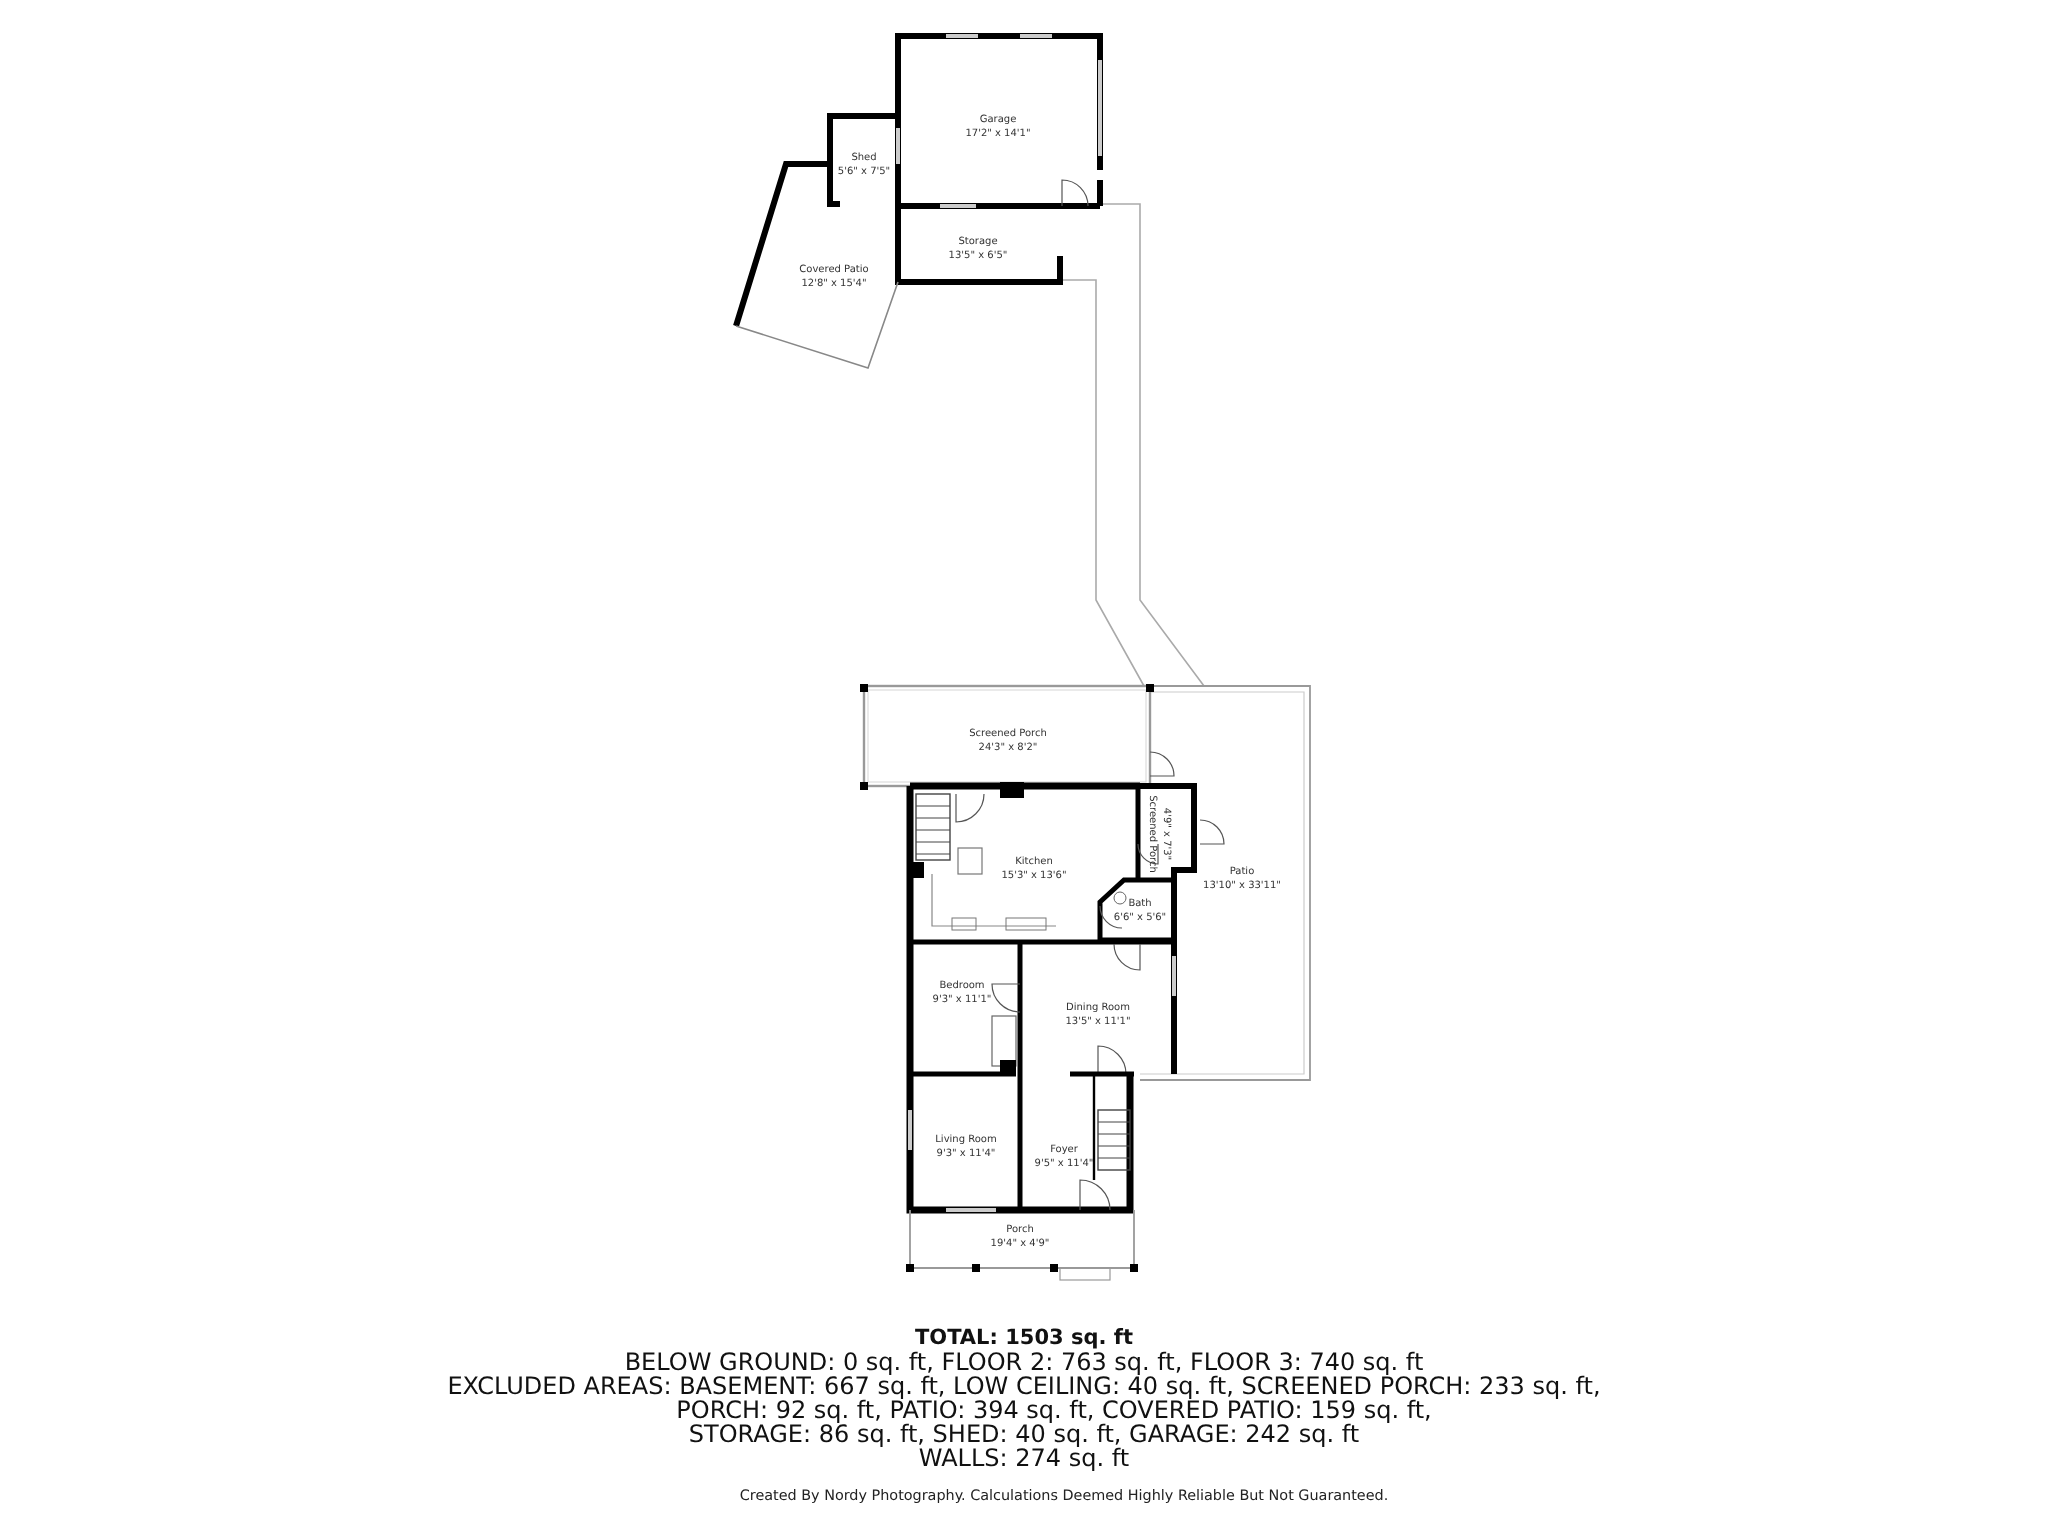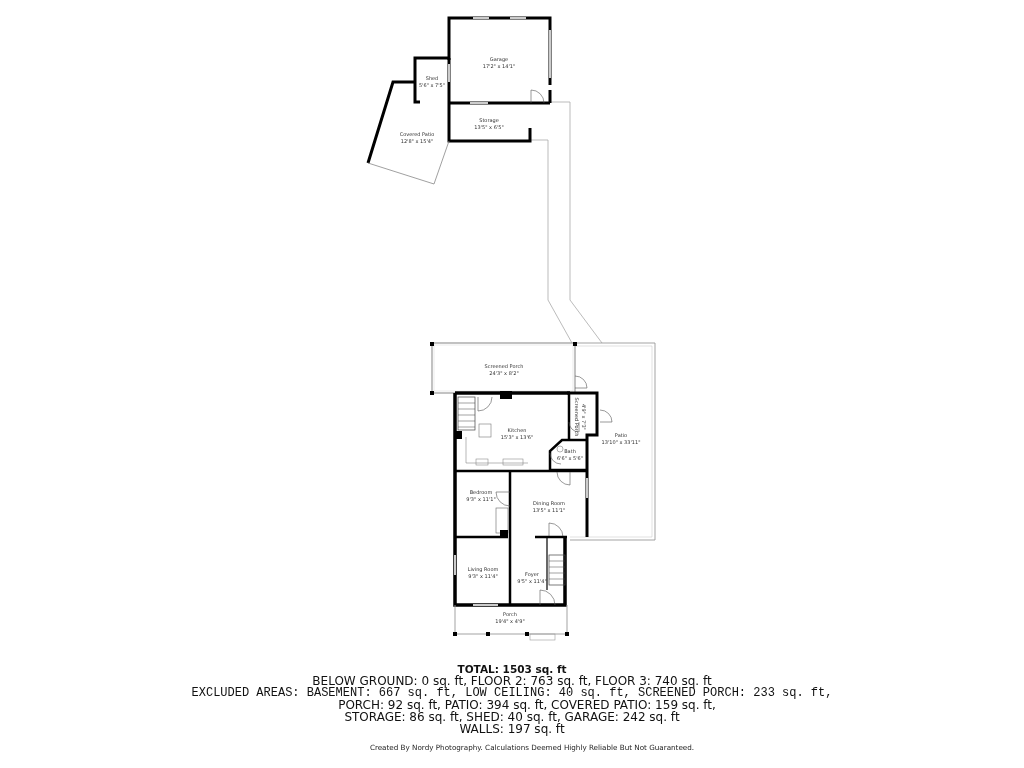--- a/index.html
+++ b/index.html
@@ -3,21 +3,21 @@
 <meta charset="utf-8">
 <style>
   html, body { margin:0; padding:0; background:#ffffff; }
   body { width:1024px; height:768px; position:relative; overflow:hidden; font-family:"DejaVu Sans", sans-serif; }
   #plan { position:absolute; left:0; top:0; width:1024px; height:660px; }
   .room-label { font-family:"DejaVu Sans", sans-serif; font-size:5px; fill:#333; text-anchor:middle; }
   .summary { position:absolute; left:0; width:1024px; text-align:center; color:#111; font-family:"DejaVu Sans", sans-serif; }
   .total { top:663px; font-size:10.5px; font-weight:bold; }
   .line { font-size:12px; line-height:12px; }
   #line1 { top:675px; }
-  #line2 { top:687px;font-family:Liberation Mono, monospace; }
+  #line2 { top:687px; }
   #line3 { top:699px;margin-left:15px; }
   #line4 { top:711px; }
   #line5 { top:723px; }
   .credit { top:743px; font-size:7.2px; color:#222;margin-left:20px; }
 </style>
 </head>
 <body>
 
 <svg id="plan" viewBox="0 0 1024 660" xmlns="http://www.w3.org/2000/svg">
 
@@ -180,14 +180,14 @@
       <text class="room-label" x="510" y="623">19'4" x 4'9"</text>
     </g>
   </g>
 </svg>
 
 <div class="summary total">TOTAL: 1503 sq. ft</div>
 <div class="summary line" id="line1">BELOW GROUND: 0 sq. ft, FLOOR 2: 763 sq. ft, FLOOR 3: 740 sq. ft</div>
 <div class="summary line" id="line2">EXCLUDED AREAS: BASEMENT: 667 sq. ft, LOW CEILING: 40 sq. ft, SCREENED PORCH: 233 sq. ft,</div>
 <div class="summary line" id="line3">PORCH: 92 sq. ft, PATIO: 394 sq. ft, COVERED PATIO: 159 sq. ft,</div>
 <div class="summary line" id="line4">STORAGE: 86 sq. ft, SHED: 40 sq. ft, GARAGE: 242 sq. ft</div>
-<div class="summary line" id="line5">WALLS: 197 sq. ft</div>
+<div class="summary line" id="line5">WALLS: 274 sq. ft</div>
 <div class="summary credit">Created By Nordy Photography. Calculations Deemed Highly Reliable But Not Guaranteed.</div>
 
 </body></html>

